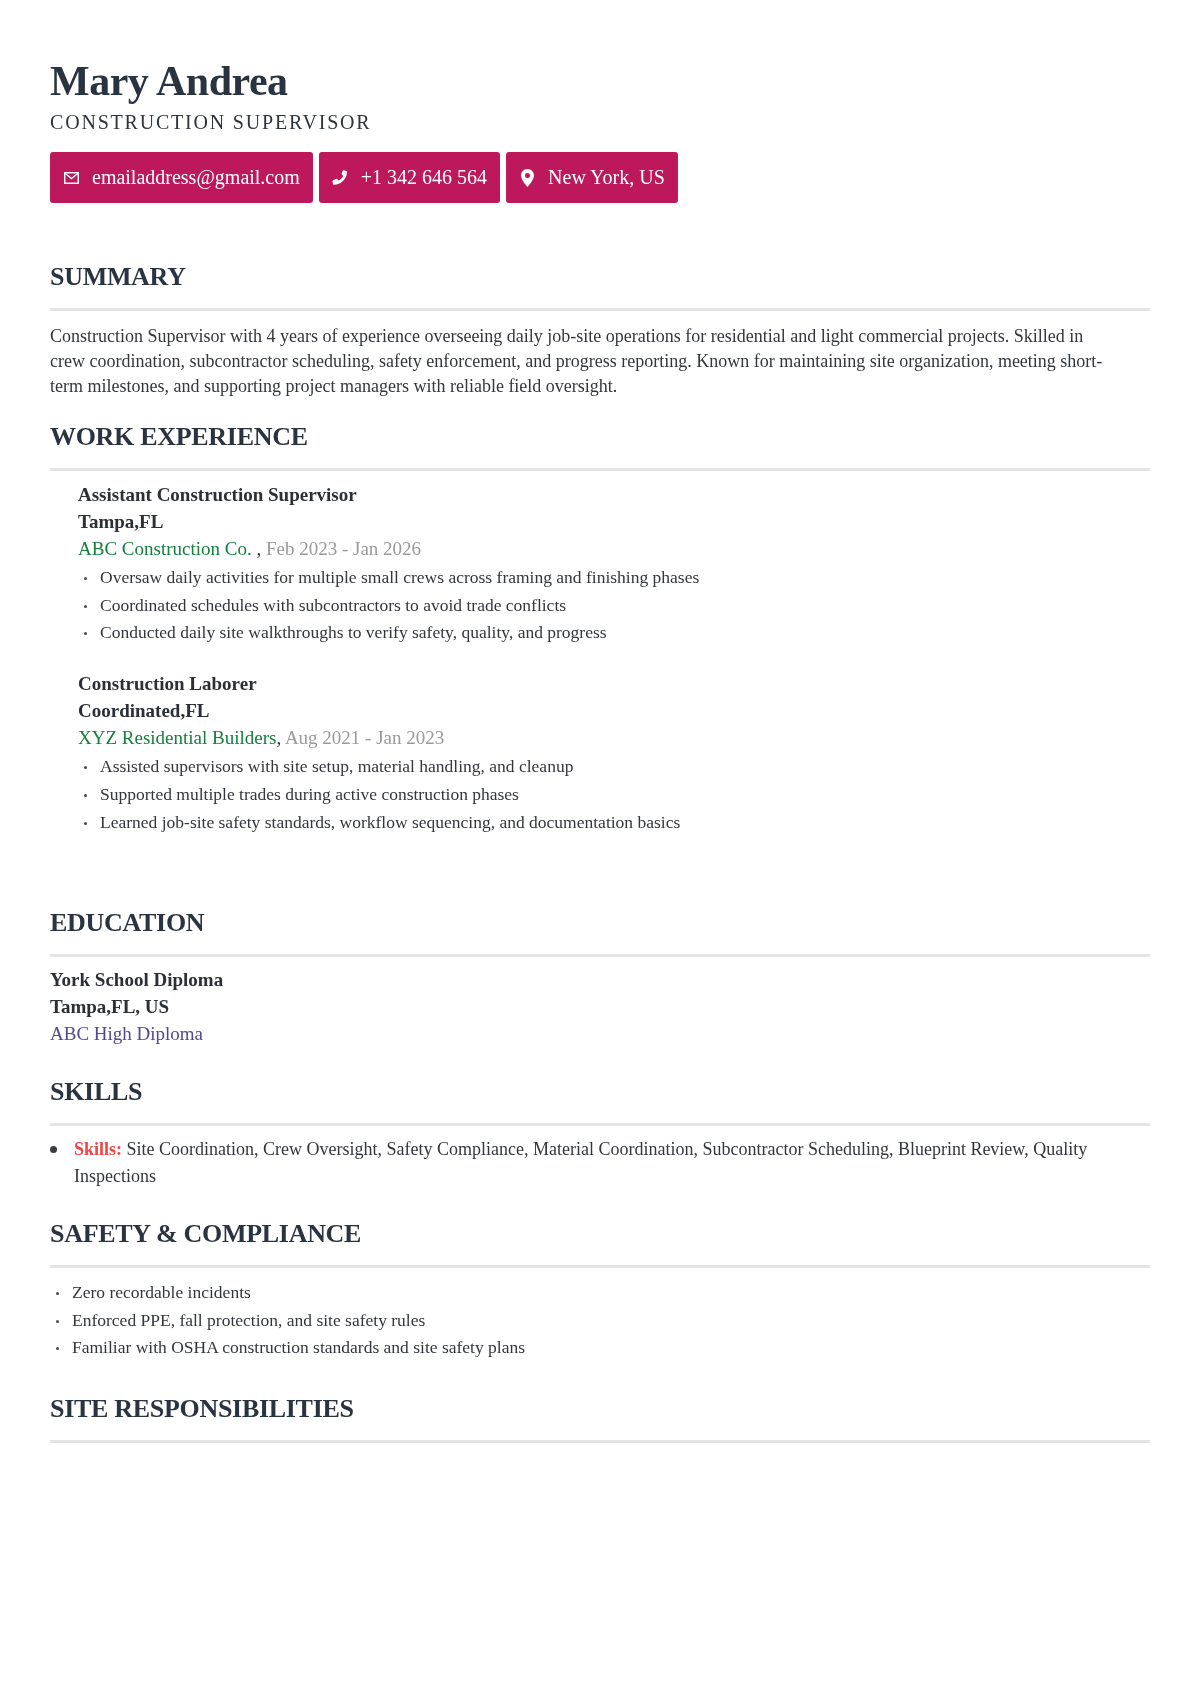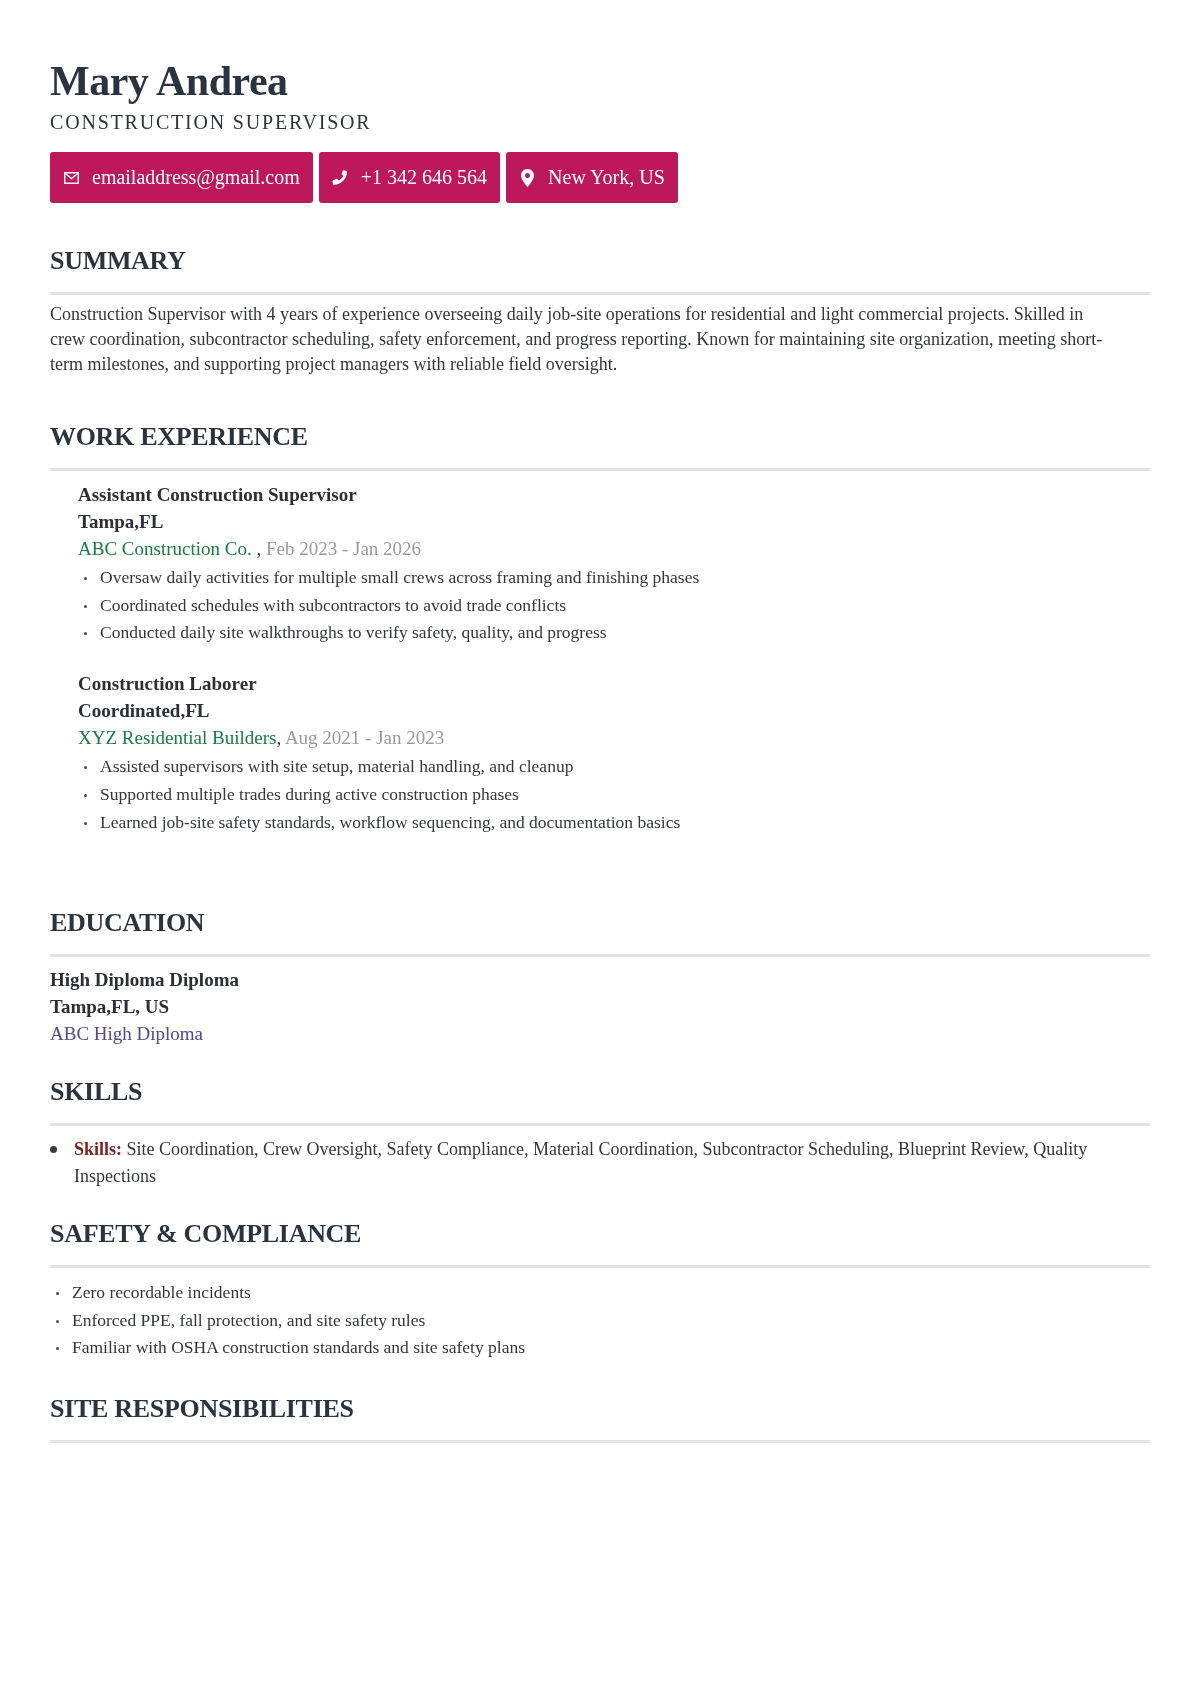--- a/index.html
+++ b/index.html
@@ -30,41 +30,41 @@
   .pill .ic { display: inline-flex; width: 18px; justify-content: center; margin-right: 12px; }
   .pill .ic svg { display: block; }
 
   .section { position: absolute; left: 0; width: 1100px; }
   .sec-head {
     font-size: 26px; font-weight: bold; color: #2a3440; line-height: 1;
     letter-spacing: -0.3px;
   }
   .divider { height: 3px; background: #e4e4e6; width: 1100px; margin-top: 18px; }
 
-  .summary-text { font-size: 18px; line-height: 25px; color: #33373d; margin-top: 7px; width: 1070px; }
+  .summary-text { font-size: 18px; line-height: 25px; color: #33373d; margin-top: 13px; width: 1070px; }
 
   .job { margin-top: 0; margin-left: 28px; }
   .job-title, .job-loc { font-size: 19px; font-weight: bold; color: #2b2f36; line-height: 27px; }
   .job-co { font-size: 19px; line-height: 27px; }
   .co { color: #15803d; }
   .dates { color: #9a9a9a; }
   ul.bullets { list-style: none; margin-top: 2px; }
   ul.bullets li {
     position: relative; padding-left: 22px; font-size: 17.5px; line-height: 27.7px; color: #33373d;
   }
   ul.bullets li::before {
     content: ""; position: absolute; left: 6px; top: 13px;
     width: 3px; height: 3px; border-radius: 50%; background: #4a4a4a;
   }
 
   .skills-row { position: relative; padding-left: 24px; font-size: 18px; line-height: 27px; color: #33373d; margin-top: 10px; width: 1060px; }
   .skills-row .disc {
     position: absolute; left: 0; top: 10px; width: 7px; height: 7px; border-radius: 50%; background: #3a3d44;
   }
-  .skills-label { color: #7f1d1d; font-weight: bold; }
+  .skills-label { color: #ef4444; font-weight: bold; }
 
   .edu-line { font-size: 19px; line-height: 27px; }
   .edu-deg, .edu-loc { font-weight: bold; color: #2b2f36; }
   .edu-school { color: #54468f; }
 </style>
 </head>
 <body>
 
 <div class="page">
 
@@ -92,21 +92,21 @@
     <div class="pill">
       <span class="ic">
         <svg width="13" height="18" viewBox="0 0 13 18">
             <path fill="#fff" d="M6.5 0C2.9 0 0 2.9 0 6.5 0 11 6.5 18 6.5 18S13 11 13 6.5C13 2.9 10.1 0 6.5 0zm0 9a2.5 2.5 0 1 1 0-5 2.5 2.5 0 0 1 0 5z"></path>
           </svg>
       </span>
       <span>New York, US</span>
     </div>
   </div>
 
-  <div class="section" style="top:248px">
+  <div class="section" style="top:264px">
     <div class="sec-head">SUMMARY</div>
     <div class="divider"></div>
     <div class="summary-text">Construction Supervisor with 4 years of experience overseeing daily job-site operations for residential and light commercial projects. Skilled in crew coordination, subcontractor scheduling, safety enforcement, and progress reporting. Known for maintaining site organization, meeting short-term milestones, and supporting project managers with reliable field oversight.</div>
   </div>
 
   <div class="section" style="top:424px">
     <div class="sec-head">WORK EXPERIENCE</div>
     <div class="divider"></div>
 
     <div class="job" style="margin-top:10px">
@@ -133,21 +133,21 @@
         <li>Supported multiple trades during active construction phases</li>
         <li>Learned job-site safety standards, workflow sequencing, and documentation basics</li>
       </ul>
     </div>
   </div>
 
   <div class="section" style="top:910px">
     <div class="sec-head">EDUCATION</div>
     <div class="divider"></div>
     <div style="margin-top:9px">
-      <div class="edu-line edu-deg">High Diploma Diploma</div>
+      <div class="edu-line edu-deg">York School Diploma</div>
       <div class="edu-line edu-loc">Tampa,FL, US</div>
       <div class="edu-line edu-school">ABC High Diploma</div>
     </div>
   </div>
 
   <div class="section" style="top:1079px">
     <div class="sec-head">SKILLS</div>
     <div class="divider"></div>
     <div class="skills-row">
       <span class="disc"></span>

